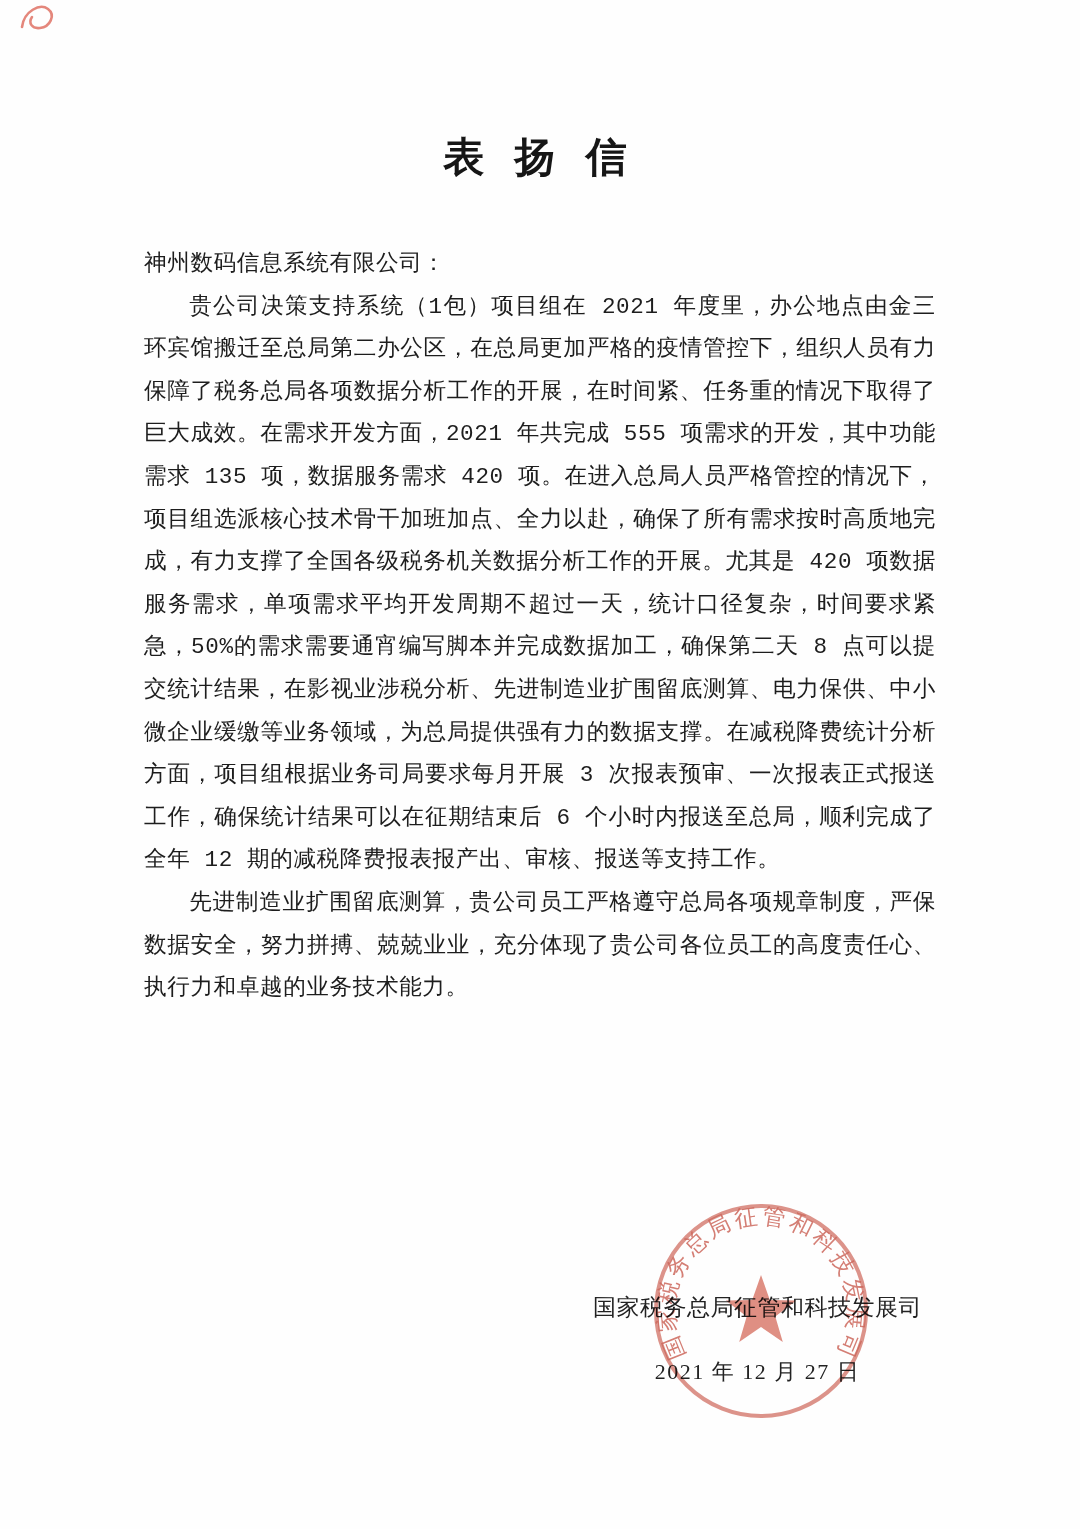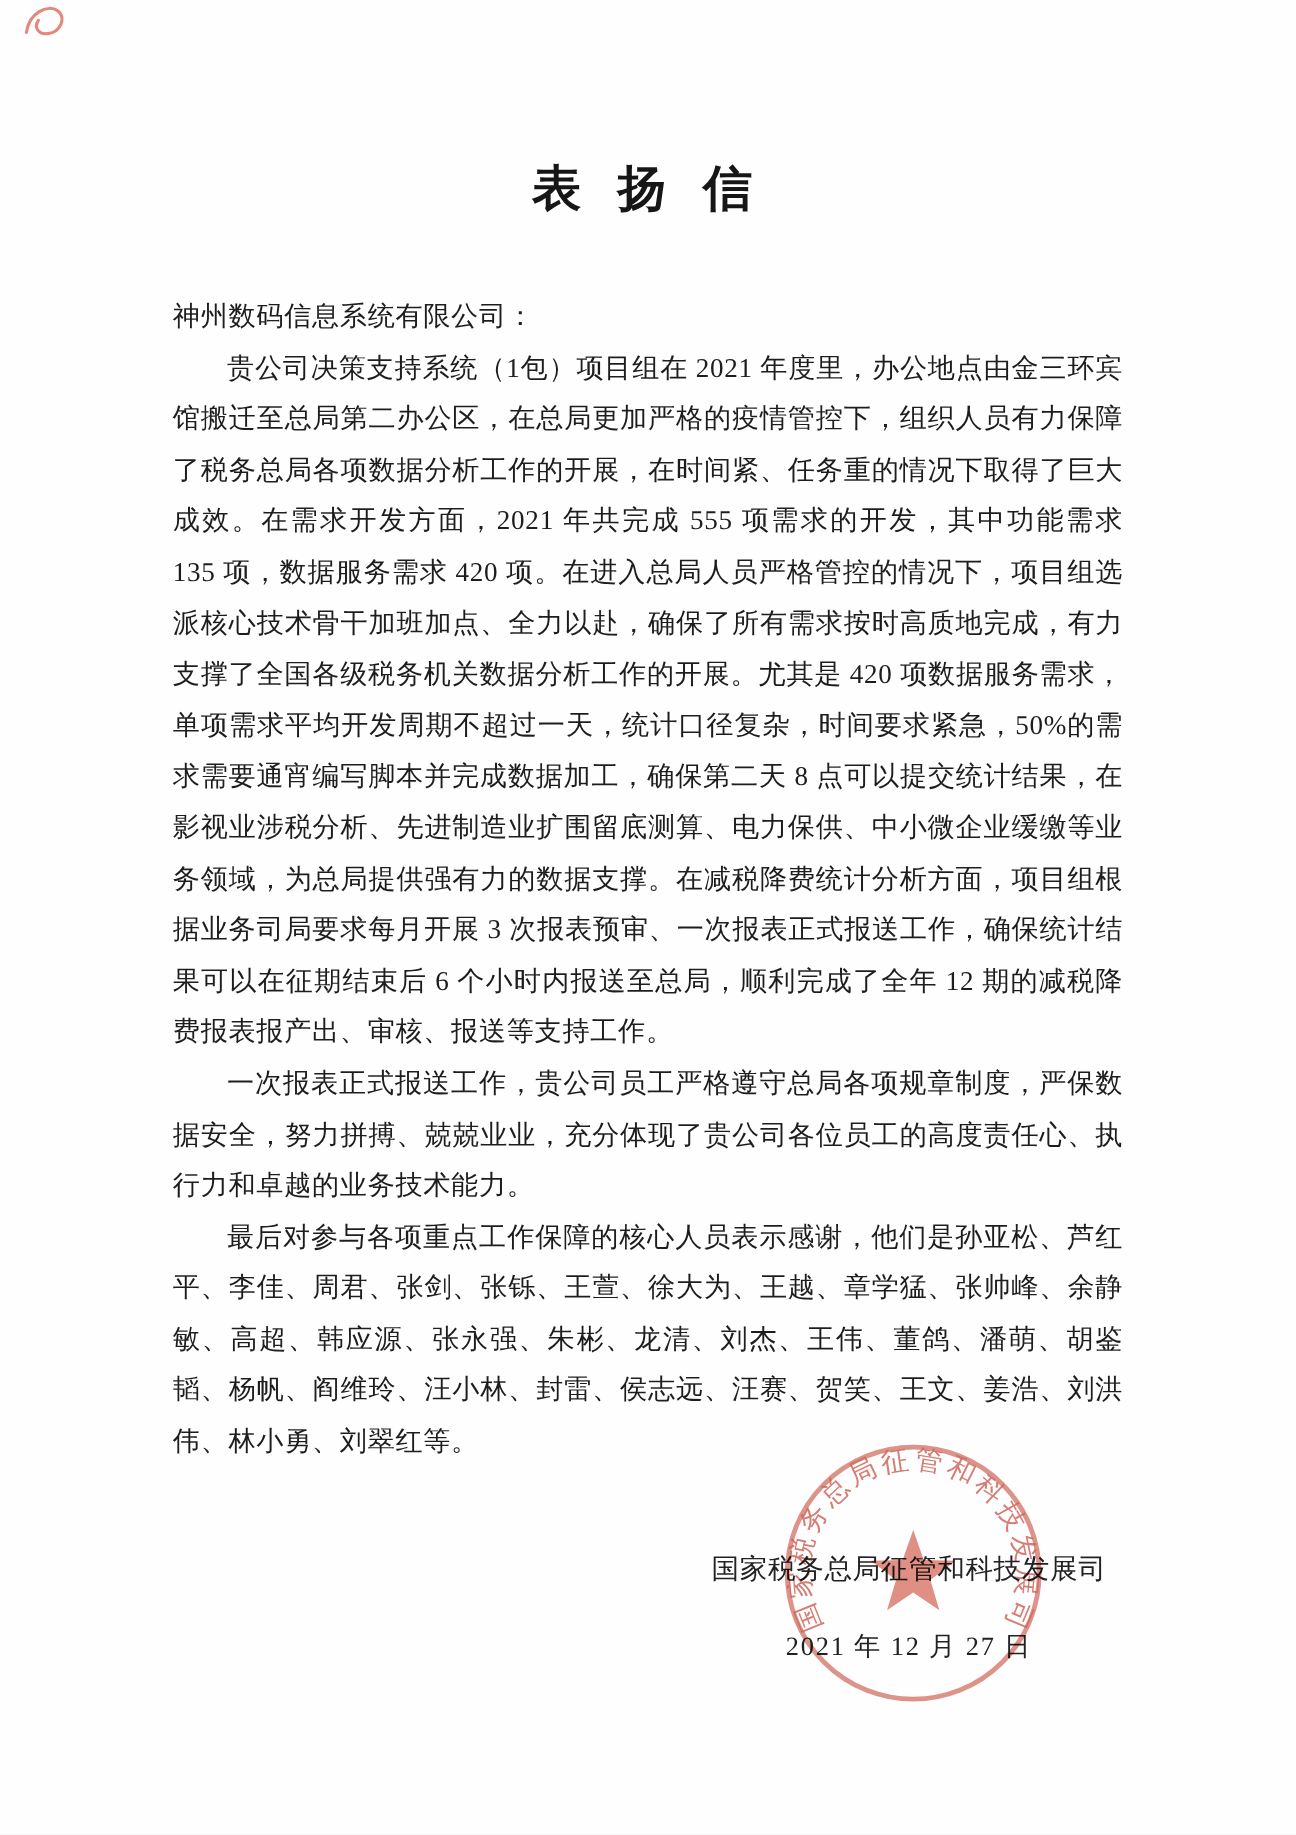--- a/index.html
+++ b/index.html
@@ -24,20 +24,21 @@
   }
   .body {
     position:absolute;
     left:144px; top:243px;
     width:792px;
     font-size:22.6px;
     line-height:42.6px;
     letter-spacing:0.6px;
     text-align:justify;
     text-justify:inter-ideograph;
+    font-family:Liberation Mono, monospace;
   }
   .body p { margin:0; }
   .para { text-indent:2em; }
   .sign {
     position:absolute;
     right:158px; top:1292px;
     text-align:center;
     font-size:23px;
     color:#222;
     z-index:1;
@@ -67,22 +68,21 @@
 
   <svg class="corner-mark" width="62" height="36" viewBox="0 0 62 36">
     <path d="M6,26 C8,10 24,2 32,8 C40,14 34,26 24,27 C16,28 12,22 16,16" fill="none" stroke="#de6a5c" stroke-width="2.6" stroke-linecap="round"></path>
   </svg>
 
   <h1 class="title">表 扬 信</h1>
 
   <div class="body">
     <p class="salutation">神州数码信息系统有限公司：</p>
     <p class="para">贵公司决策支持系统（1包）项目组在 2021 年度里，办公地点由金三环宾馆搬迁至总局第二办公区，在总局更加严格的疫情管控下，组织人员有力保障了税务总局各项数据分析工作的开展，在时间紧、任务重的情况下取得了巨大成效。在需求开发方面，2021 年共完成 555 项需求的开发，其中功能需求 135 项，数据服务需求 420 项。在进入总局人员严格管控的情况下，项目组选派核心技术骨干加班加点、全力以赴，确保了所有需求按时高质地完成，有力支撑了全国各级税务机关数据分析工作的开展。尤其是 420 项数据服务需求，单项需求平均开发周期不超过一天，统计口径复杂，时间要求紧急，50%的需求需要通宵编写脚本并完成数据加工，确保第二天 8 点可以提交统计结果，在影视业涉税分析、先进制造业扩围留底测算、电力保供、中小微企业缓缴等业务领域，为总局提供强有力的数据支撑。在减税降费统计分析方面，项目组根据业务司局要求每月开展 3 次报表预审、一次报表正式报送工作，确保统计结果可以在征期结束后 6 个小时内报送至总局，顺利完成了全年 12 期的减税降费报表报产出、审核、报送等支持工作。</p>
-    <p class="para">一次报表正式报送工作，贵公司员工严格遵守总局各项规章制度，严保数据安全，努力拼搏、兢兢业业，充分体现了贵公司各位员工的高度责任心、执行力和卓越的业务技术能力。</p>
-    <p class="para">最后对参与各项重点工作保障的核心人员表示感谢，他们是孙亚松、芦红平、李佳、周君、张剑、张铄、王萱、徐大为、王越、章学猛、张帅峰、余静敏、高超、韩应源、张永强、朱彬、龙清、刘杰、王伟、董鸽、潘萌、胡鉴韬、杨帆、阎维玲、汪小林、封雷、侯志远、汪赛、贺笑、王文、姜浩、刘洪伟、林小勇、刘翠红等。</p>
+    <p class="para">先进制造业扩围留底测算，贵公司员工严格遵守总局各项规章制度，严保数据安全，努力拼搏、兢兢业业，充分体现了贵公司各位员工的高度责任心、执行力和卓越的业务技术能力。</p>
   </div>
 
   <div class="sign">
     <div class="org">国家税务总局征管和科技发展司</div>
     <div class="date">2021 年 12 月 27 日</div>
   </div>
 
   <svg class="stamp" width="226" height="226" viewBox="0 0 226 226">
     <defs>
       <path id="seal-arc" d="M 39.2,159.1 A 87,87 0 1 1 186.8,159.1" fill="none"></path>

